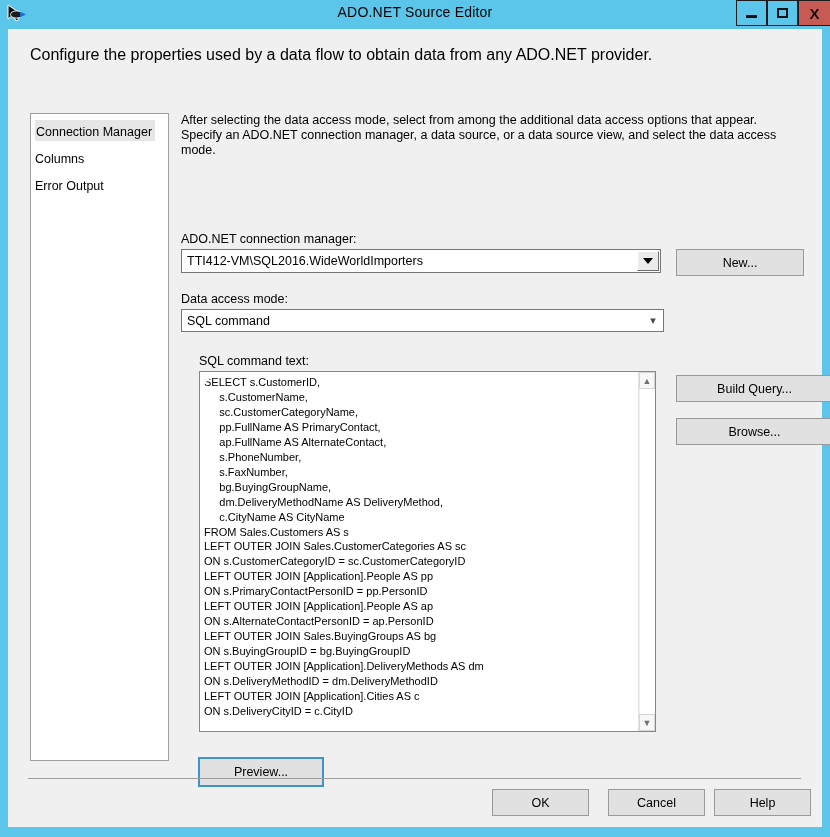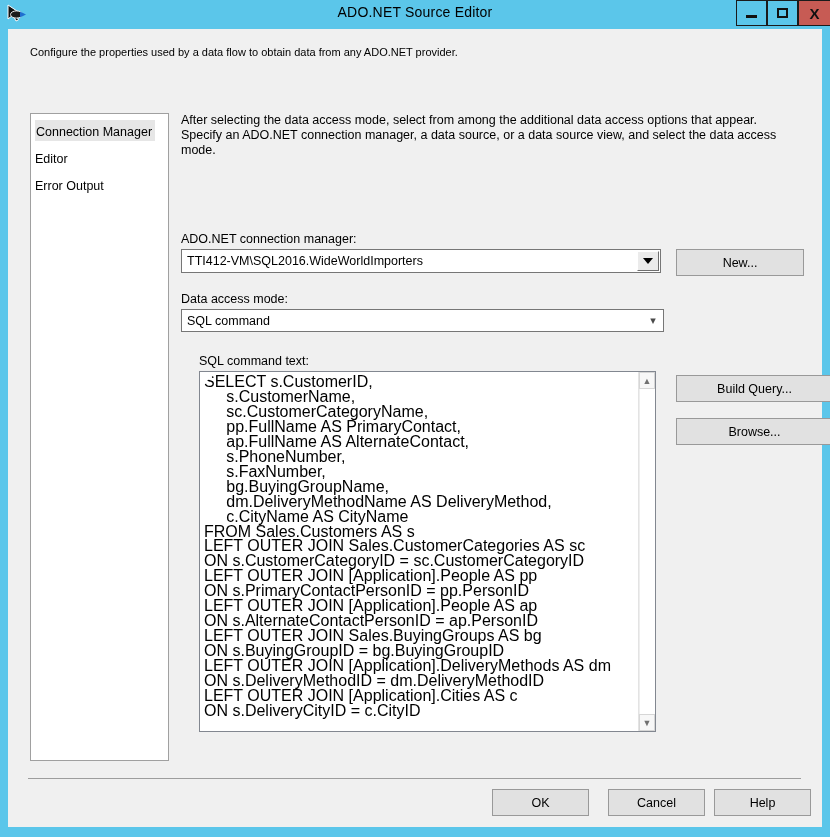--- a/index.html
+++ b/index.html
@@ -98,21 +98,21 @@
     height: 798px;
     background: #f0f0f0;
     box-sizing: border-box;
   }
 
   #header-desc {
     position: absolute;
     left: 22px;
     top: 17px;
     width: 760px;
-    font-size: 11px;
+    font-size: 16px;
     color: #000;
   }
 
   
   #nav-panel {
     position: absolute;
     left: 22px;
     top: 84px;
     width: 139px;
     height: 648px;
@@ -249,21 +249,21 @@
     background: #ffffff;
     border: 1px solid #828790;
     box-sizing: border-box;
     overflow: hidden;
     display: flex;
   }
   #sql-text {
     flex: 1;
     padding: 3px 0 0 4px;
     font-family: "Liberation Sans", sans-serif;
-    font-size: 16px;
+    font-size: 11px;
     line-height: 14.95px;
     white-space: pre;
     color: #000;
     overflow: hidden;
     cursor: text;
     border-radius: 27px;
   }
   #sql-scrollbar {
     width: 17px;
     background: #ffffff;
@@ -390,21 +390,21 @@
 
   <div id="dialog">
 
     <div id="header-desc">Configure the properties used by a data flow to obtain data from any ADO.NET provider.</div>
 
     <div id="nav-panel">
       <div class="nav-item-wrap">
         <span class="nav-item selected">Connection Manager</span>
       </div>
       <div class="nav-item-wrap">
-        <span class="nav-item">Editor</span>
+        <span class="nav-item">Columns</span>
       </div>
       <div class="nav-item-wrap">
         <span class="nav-item">Error Output</span>
       </div>
     </div>
 
     <div id="content">
 
       <div id="content-desc">
         <div>After selecting the data access mode, select from among the additional data access options that appear.</div>
@@ -454,20 +454,21 @@
         <div id="sql-scrollbar">
           <div class="sb-arrow" id="sb-up">▲</div>
           <div id="sb-track"></div>
           <div class="sb-arrow" id="sb-down">▼</div>
         </div>
       </div>
 
       <div class="btn" id="btn-build">Build Query...</div>
       <div class="btn" id="btn-browse">Browse...</div>
 
+      <div id="btn-preview">Preview...</div>
     </div>
 
     <div id="footer-sep"></div>
     <div class="footer-btn" id="btn-ok">OK</div>
     <div class="footer-btn" id="btn-cancel">Cancel</div>
     <div class="footer-btn" id="btn-help">Help</div>
 
   </div>
 </div>
 

